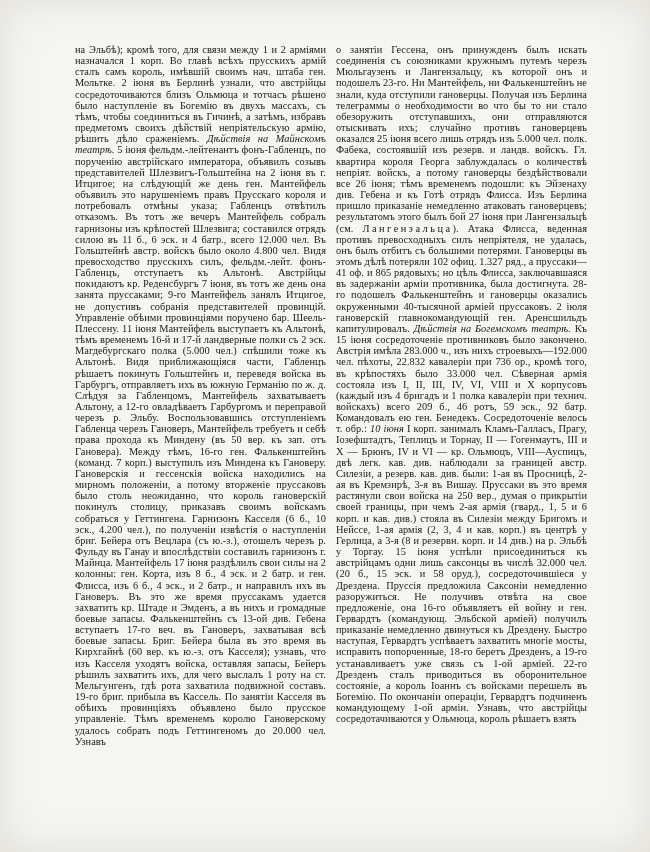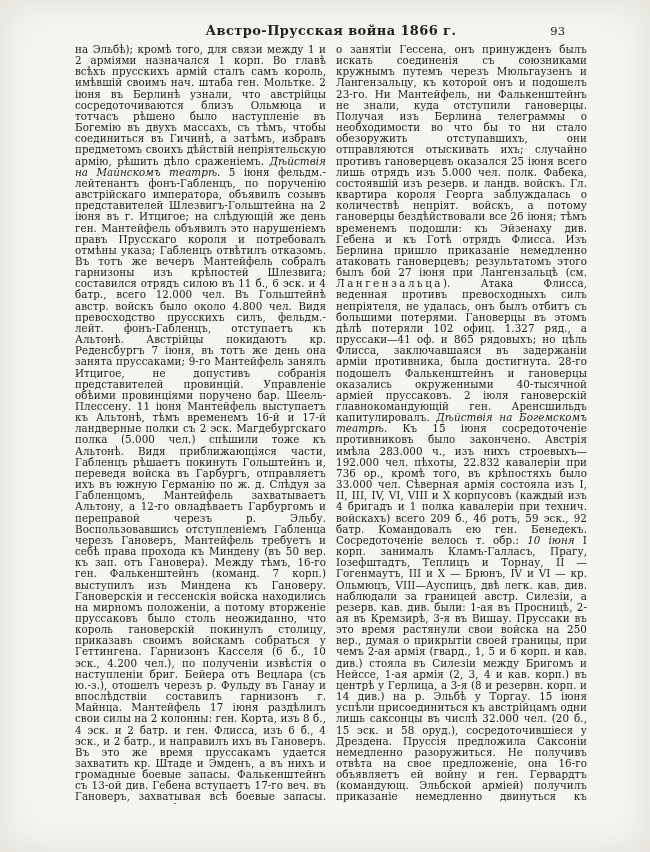--- a/index.html
+++ b/index.html
@@ -49,29 +49,25 @@
   }
   .col {
     flex: 1 1 0;
     text-align: justify;
     font-size: 10.35px;
     line-height: 11.15px;
     letter-spacing: 0.05px;
     overflow: hidden;
     hyphens: auto;
   }
-  .col span { text-align: justify; }
+  .col span { text-align: justify; font-family: Liberation Serif, serif; }
   .it { font-style: italic; }
   .sp { letter-spacing: 2.5px; }
 </style>
 </head>
 <body>
 
 <div class="page">
-  <div class="header">
-    <div class="header-title">Австро-Прусская война 1866 г.</div>
-    <div class="page-number">93</div>
-  </div>
   <div class="columns">
     <div class="col"><span>на Эльбѣ); кромѣ того, для связи между 1 и 2 арміями назначался 1 корп. Во главѣ всѣхъ прусскихъ армій сталъ самъ король, имѣвшій своимъ нач. штаба ген. Мольтке. 2 іюня въ Берлинѣ узнали, что австрійцы сосредоточиваются близъ Ольмюца и тотчасъ рѣшено было наступленіе въ Богемію въ двухъ массахъ, съ тѣмъ, чтобы соединиться въ Гичинѣ, а затѣмъ, избравъ предметомъ своихъ дѣйствій непріятельскую армію, рѣшить дѣло сраженіемъ. </span><span class="it">Дѣйствія на Майнскомъ театрѣ.</span><span> 5 іюня фельдм.-лейтенантъ фонъ-Габленцъ, по порученію австрійскаго императора, объявилъ созывъ представителей Шлезвигъ-Гольштейна на 2 іюня въ г. Итцигое; на слѣдующій же день ген. Мантейфель объявилъ это нарушеніемъ правъ Прусскаго короля и потребовалъ отмѣны указа; Габленцъ отвѣтилъ отказомъ. Въ тотъ же вечеръ Мантейфель собралъ гарнизоны изъ крѣпостей Шлезвига; составился отрядъ силою въ 11 б., 6 эск. и 4 батр., всего 12.000 чел. Въ Гольштейнѣ австр. войскъ было около 4.800 чел. Видя превосходство прусскихъ силъ, фельдм.-лейт. фонъ-Габленцъ, отступаетъ къ Альтонѣ. Австрійцы покидаютъ кр. Реденсбургъ 7 іюня, въ тотъ же день она занята пруссаками; 9-го Мантейфель занялъ Итцигое, не допустивъ собранія представителей провинцій. Управленіе обѣими провинціями поручено бар. Шеель-Плессену. 11 іюня Мантейфель выступаетъ къ Альтонѣ, тѣмъ временемъ 16-й и 17-й ландверные полки съ 2 эск. Магдебургскаго полка (5.000 чел.) спѣшили тоже къ Альтонѣ. Видя приближающіяся части, Габленцъ рѣшаетъ покинуть Гольштейнъ и, переведя войска въ Гарбургъ, отправляетъ ихъ въ южную Германію по ж. д. Слѣдуя за Габленцомъ, Мантейфель захватываетъ Альтону, а 12-го овладѣваетъ Гарбургомъ и переправой черезъ р. Эльбу. Воспользовавшись отступленіемъ Габленца черезъ Гановеръ, Мантейфель требуетъ и себѣ права прохода къ Миндену (въ 50 вер. къ зап. отъ Гановера). Между тѣмъ, 16-го ген. Фалькенштейнъ (команд. 7 корп.) выступилъ изъ Миндена къ Гановеру. Гановерскія и гессенскія войска находились на мирномъ положеніи, а потому вторженіе пруссаковъ было столь неожиданно, что король гановерскій покинулъ столицу, приказавъ своимъ войскамъ собраться у Геттингена. Гарнизонъ Касселя (6 б., 10 эск., 4.200 чел.), по полученіи извѣстія о наступленіи бриг. Бейера отъ Вецлара (съ ю.-з.), отошелъ черезъ р. Фульду въ Ганау и впослѣдствіи составилъ гарнизонъ г. Майнца. Мантейфель 17 іюня раздѣлилъ свои силы на 2 колонны: ген. Корта, изъ 8 б., 4 эск. и 2 батр. и ген. Флисса, изъ 6 б., 4 эск., и 2 батр., и направилъ ихъ въ Гановеръ. Въ это же время пруссакамъ удается захватить кр. Штаде и Эмденъ, а въ нихъ и громадные боевые запасы. Фалькенштейнъ съ 13-ой див. Гебена вступаетъ 17-го веч. въ Гановеръ, захватывая всѣ боевые запасы. Бриг. Бейера была въ это время въ Кирхгайнѣ (60 вер. къ ю.-з. отъ Касселя); узнавъ, что изъ Касселя уходятъ войска, оставляя запасы, Бейеръ рѣшилъ захватить ихъ, для чего выслалъ 1 роту на ст. Мельгунгенъ, гдѣ рота захватила подвижной составъ. 19-го бриг. прибыла въ Кассель. По занятіи Касселя въ обѣихъ провинціяхъ объявлено было прусское управленіе. Тѣмъ временемъ королю Гановерскому удалось собрать подъ Геттингеномъ до 20.000 чел. Узнавъ</span></div>
     <div class="col"><span>о занятіи Гессена, онъ принужденъ былъ искать соединенія съ союзниками кружнымъ путемъ черезъ Мюльгаузенъ и Лангензальцу, къ которой онъ и подошелъ 23-го. Ни Мантейфель, ни Фалькенштейнъ не знали, куда отступили гановерцы. Получая изъ Берлина телеграммы о необходимости во что бы то ни стало обезоружить отступавшихъ, они отправляются отыскивать ихъ; случайно противъ гановерцевъ оказался 25 іюня всего лишь отрядъ изъ 5.000 чел. полк. Фабека, состоявшій изъ резерв. и ландв. войскъ. Гл. квартира короля Георга заблуждалась о количествѣ непріят. войскъ, а потому гановерцы бездѣйствовали все 26 іюня; тѣмъ временемъ подошли: къ Эйзенаху див. Гебена и къ Готѣ отрядъ Флисса. Изъ Берлина пришло приказаніе немедленно атаковать гановерцевъ; результатомъ этого былъ бой 27 іюня при Лангензальцѣ (см. </span><span class="sp">Лангензальца</span><span>). Атака Флисса, веденная противъ превосходныхъ силъ непріятеля, не удалась, онъ былъ отбитъ съ большими потерями. Гановерцы въ этомъ дѣлѣ потеряли 102 офиц. 1.327 ряд., а пруссаки—41 оф. и 865 рядовыхъ; но цѣль Флисса, заключавшаяся въ задержаніи арміи противника, была достигнута. 28-го подошелъ Фалькенштейнъ и гановерцы оказались окруженными 40-тысячной арміей пруссаковъ. 2 іюля гановерскій главнокомандующій ген. Аренсшильдъ капитулировалъ. </span><span class="it">Дѣйствія на Богемскомъ театрѣ.</span><span> Къ 15 іюня сосредоточеніе противниковъ было закончено. Австрія имѣла 283.000 ч., изъ нихъ строевыхъ—192.000 чел. пѣхоты, 22.832 кавалеріи при 736 ор., кромѣ того, въ крѣпостяхъ было 33.000 чел. Сѣверная армія состояла изъ I, II, III, IV, VI, VIII и X корпусовъ (каждый изъ 4 бригадъ и 1 полка кавалеріи при технич. войскахъ) всего 209 б., 46 ротъ, 59 эск., 92 батр. Командовалъ ею ген. Бенедекъ. Сосредоточеніе велось т. обр.: </span><span class="it">10 іюня</span><span> I корп. занималъ Кламъ-Галласъ, Прагу, Іозефштадтъ, Теплицъ и Торнау, II — Гогенмаутъ, III и X — Брюнъ, IV и VI — кр. Ольмюцъ, VIII—Ауспицъ, двѣ легк. кав. див. наблюдали за границей австр. Силезіи, а резерв. кав. див. были: 1-ая въ Просницѣ, 2-ая въ Кремзирѣ, 3-я въ Вишау. Пруссаки въ это время растянули свои войска на 250 вер., думая о прикрытіи своей границы, при чемъ 2-ая армія (гвард., 1, 5 и 6 корп. и кав. див.) стояла въ Силезіи между Бригомъ и Нейссе, 1-ая армія (2, 3, 4 и кав. корп.) въ центрѣ у Герлица, а 3-я (8 и резервн. корп. и 14 див.) на р. Эльбѣ у Торгау. 15 іюня успѣли присоединиться къ австрійцамъ одни лишь саксонцы въ числѣ 32.000 чел. (20 б., 15 эск. и 58 оруд.), сосредоточившіеся у Дрездена. Пруссія предложила Саксоніи немедленно разоружиться. Не получивъ отвѣта на свое предложеніе, она 16-го объявляетъ ей войну и ген. Гервардтъ (командующ. Эльбской арміей) получилъ приказаніе немедленно двинуться къ Дрездену. Быстро наступая, Гервардтъ успѣваетъ захватить многіе мосты, исправить попорченные, 18-го беретъ Дрезденъ, а 19-го устанавливаетъ уже связь съ 1-ой арміей. 22-го Дрезденъ сталъ приводиться въ оборонительное состояніе, а король Іоаннъ съ войсками перешелъ въ Богемію. По окончаніи операціи, Гервардтъ подчиненъ командующему 1-ой арміи. Узнавъ, что австрійцы сосредотачиваются у Ольмюца, король рѣшаетъ взять</span></div>
   </div>
 </div>
 
 </body></html>

